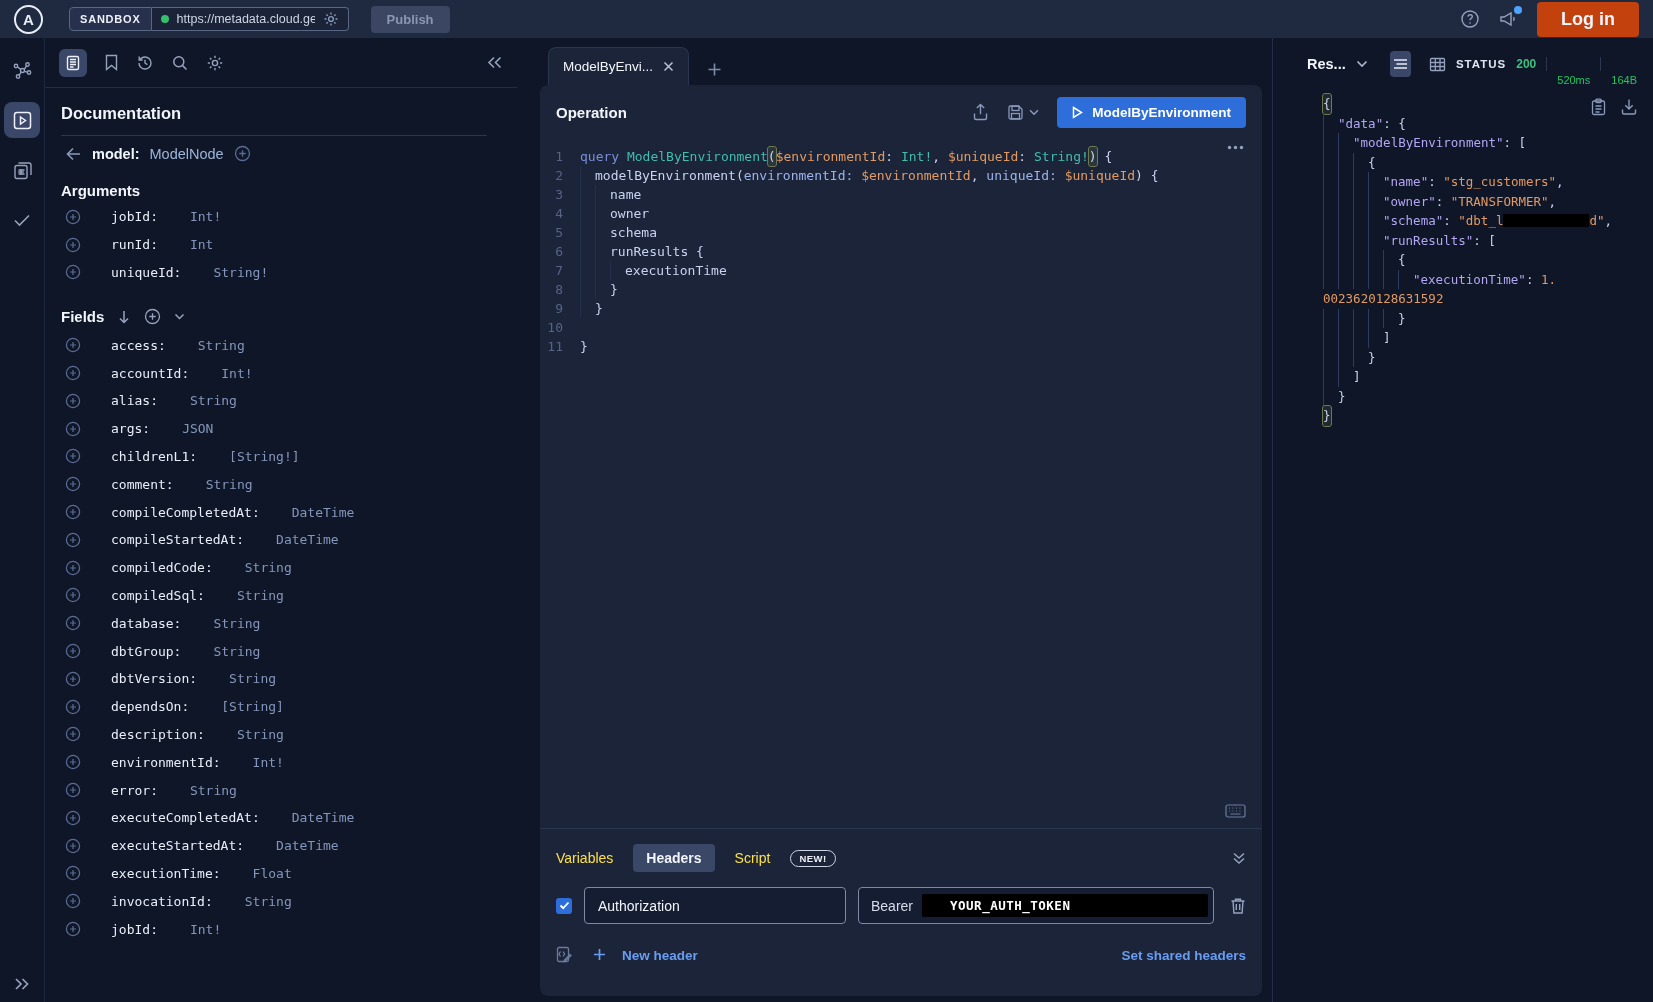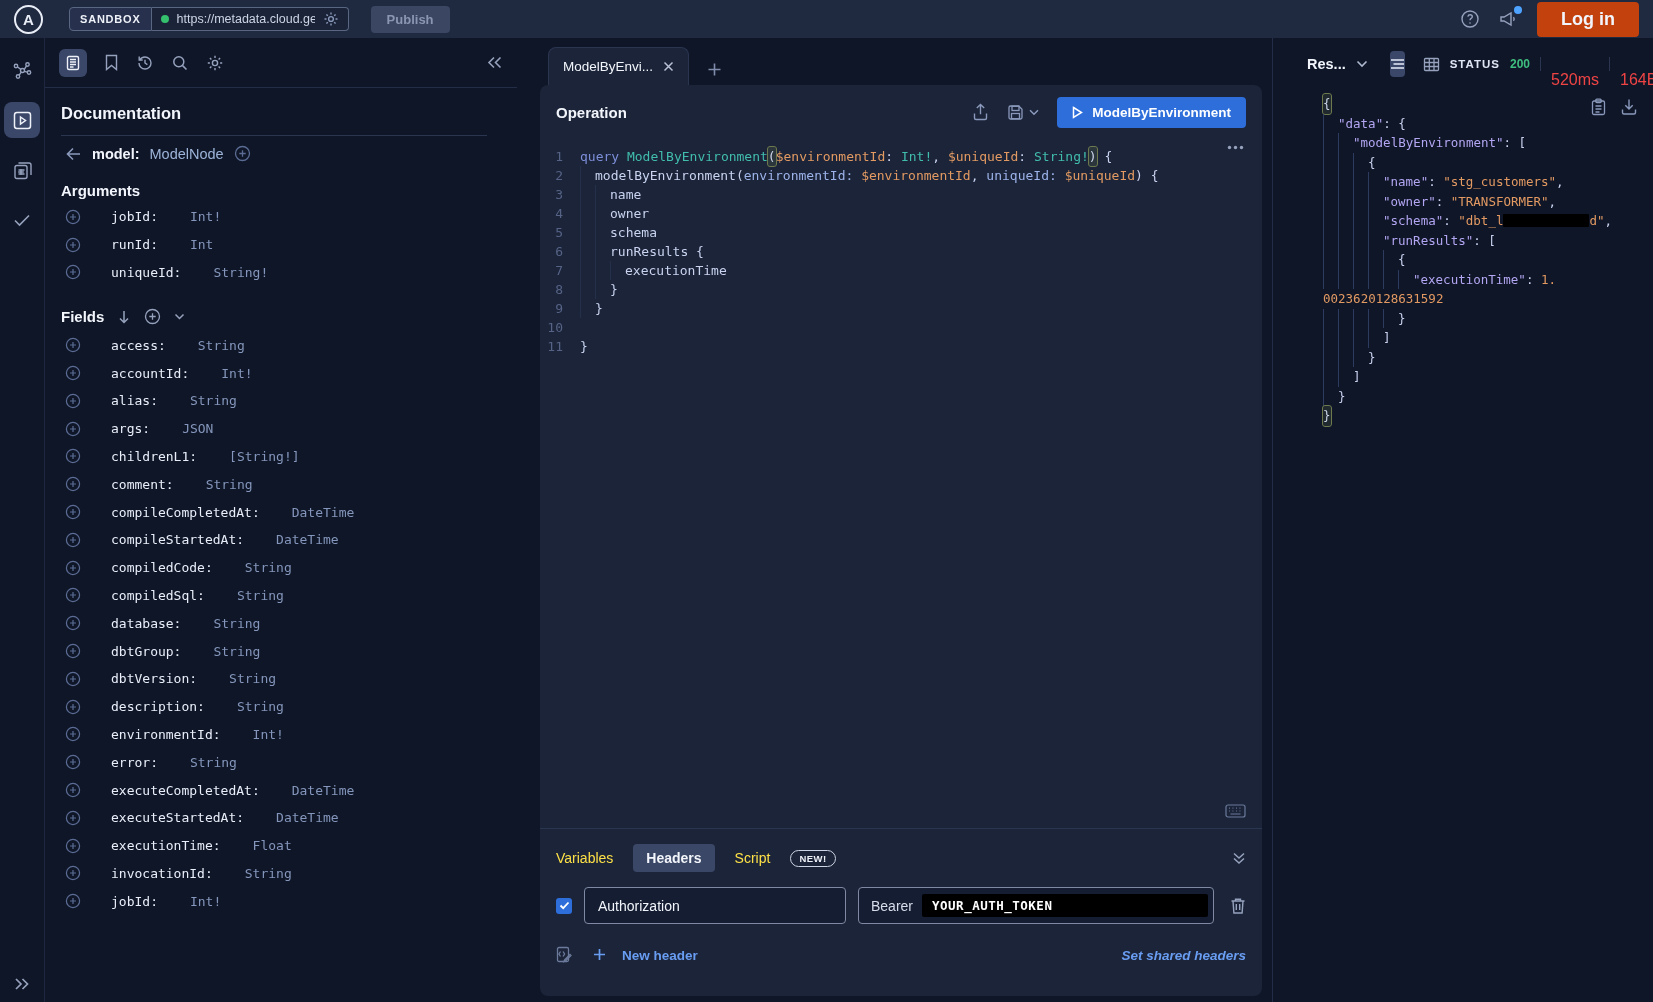--- a/index.html
+++ b/index.html
@@ -92,41 +92,41 @@
   .btab.active{background:#3b4766;border-radius:4px;padding:6px 13px;color:#f2f5fb;font-weight:bold;}
   .new-badge{border:1px solid #cdd4e4;border-radius:9px;padding:2px 8px;font-size:9.5px;font-weight:bold;color:#eef1f8;letter-spacing:.5px;}
   .btabs-collapse{margin-left:auto;color:#96a2bd;}
   .hdr-row{display:flex;align-items:center;gap:12px;margin-top:12px;}
   .checkbox{width:16px;height:16px;background:#2d6edb;border-radius:3px;display:flex;align-items:center;justify-content:center;flex:none;}
   .hdr-name{flex:0 0 262px;height:37px;background:#141d31;border:1px solid #7f89a3;border-radius:4px;
     display:flex;align-items:center;padding:0 13px;font-size:14px;color:#f2f5fb;}
   .hdr-value{flex:1;height:37px;background:#141d31;border:1px solid #7f89a3;border-radius:4px;
     display:flex;align-items:center;gap:9px;padding:0 5px 0 12px;}
   .bearer-prefix{font-size:14px;color:#d6dcea;flex:none;}
-  .token-chip{flex:1;background:#000;border-radius:2px;padding:4px 10px;font-family:"DejaVu Sans Mono",monospace;
+  .token-chip{flex:1;background:#000;border-radius:2px;padding:4px 28px;font-family:"DejaVu Sans Mono",monospace;
     font-size:12.5px;font-weight:bold;color:#fff;letter-spacing:.5px;}
   .trash{color:#96a2bd;margin-left:4px;display:flex;}
   .bfoot{display:flex;align-items:center;margin-top:22px;}
   .env-icon{color:#6c7a9c;margin-right:20px;display:flex;}
   .link-blue{color:#699df2;font-size:13.5px;font-weight:bold;display:flex;align-items:flex-start;gap:16px;}
-  .shared-link{margin-left:auto;font-style:italic;}
+  .shared-link{margin-left:auto;}
 
   
   .response{flex:1;border-left:1px solid #232d47;display:flex;flex-direction:column;overflow:hidden;}
   .resp-head{height:52px;display:flex;align-items:center;padding:0 16px 0 34px;gap:10px;flex:none;}
   .resp-title{font-size:14.5px;font-weight:bold;color:#f2f5fb;}
   .resp-chev{color:#aeb8cf;display:flex;}
   .view-pill{width:30px;height:26px;background:#3a4769;border-radius:4px;display:flex;align-items:center;justify-content:center;
     color:#e8edf8;margin-left:12px;}
   .view-grid{color:#96a2bd;margin-left:8px;display:flex;}
   .status-group{margin-left:auto;display:flex;align-items:center;gap:10px;}
   .status-label{font-size:11.5px;font-weight:bold;letter-spacing:1px;color:#dfe5f2;}
   .status-code{font-size:12px;font-weight:bold;color:#3fbf7f;}
   .sep{width:1px;height:14px;background:#2a3550;}
-  .status-metric{font-size:16px;color:#ef4444;margin-top:32px;}
+  .status-metric{font-size:11px;color:#22c55e;margin-top:32px;}
   .resp-body{flex:1;position:relative;padding:4px 14px 0 50px;font-family:"DejaVu Sans Mono",monospace;font-size:12.5px;overflow:hidden;}
   .resp-actions{position:absolute;top:8px;right:16px;display:flex;gap:15px;color:#8a99bb;}
   .rl{display:flex;line-height:19.5px;height:19.5px;}
   .rl .rt{white-space:pre;display:flex;}
   .ig-r{display:inline-block;width:15px;height:19.5px;border-left:1px solid #2c3b5f;flex:none;}
 </style>
 </head>
 <body>
 
 <div class="topbar">
@@ -442,20 +442,30 @@
             <span class="fname">dbtVersion:</span>
             <span class="ftype">String</span>
           </div>
           <div class="doc-row">
             <span class="plus-ic">
               <svg width="16" height="16" viewBox="0 0 17 17" fill="none" stroke="currentColor" stroke-width="1.3">
                 <circle cx="8.5" cy="8.5" r="7"></circle>
                 <path d="M8.5 5.3v6.4M5.3 8.5h6.4"></path>
               </svg>
             </span>
+            <span class="fname">dependsOn:</span>
+            <span class="ftype">[String]</span>
+          </div>
+          <div class="doc-row">
+            <span class="plus-ic">
+              <svg width="16" height="16" viewBox="0 0 17 17" fill="none" stroke="currentColor" stroke-width="1.3">
+                <circle cx="8.5" cy="8.5" r="7"></circle>
+                <path d="M8.5 5.3v6.4M5.3 8.5h6.4"></path>
+              </svg>
+            </span>
             <span class="fname">description:</span>
             <span class="ftype">String</span>
           </div>
           <div class="doc-row">
             <span class="plus-ic">
               <svg width="16" height="16" viewBox="0 0 17 17" fill="none" stroke="currentColor" stroke-width="1.3">
                 <circle cx="8.5" cy="8.5" r="7"></circle>
                 <path d="M8.5 5.3v6.4M5.3 8.5h6.4"></path>
               </svg>
             </span>

